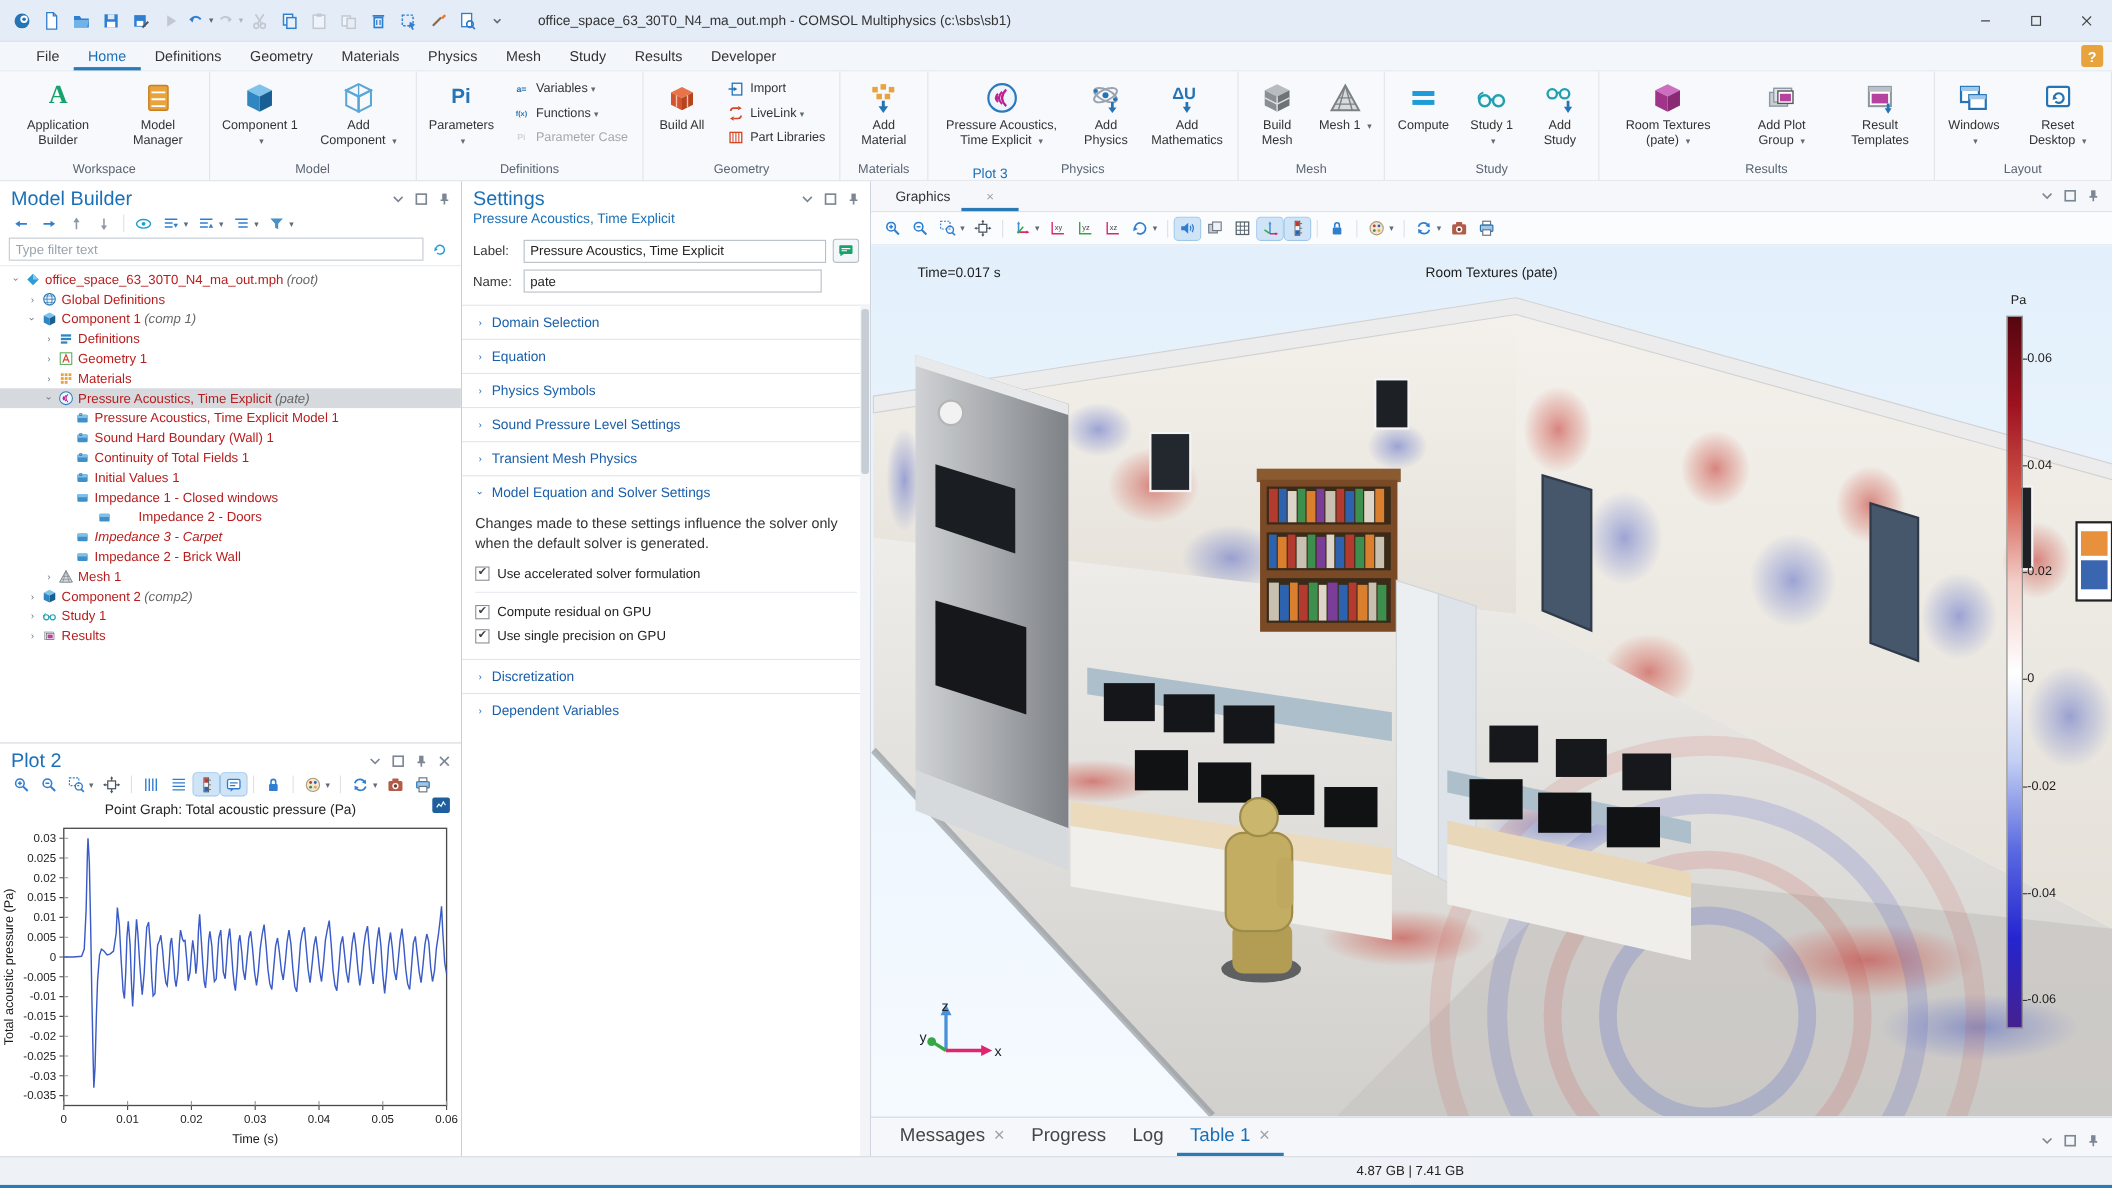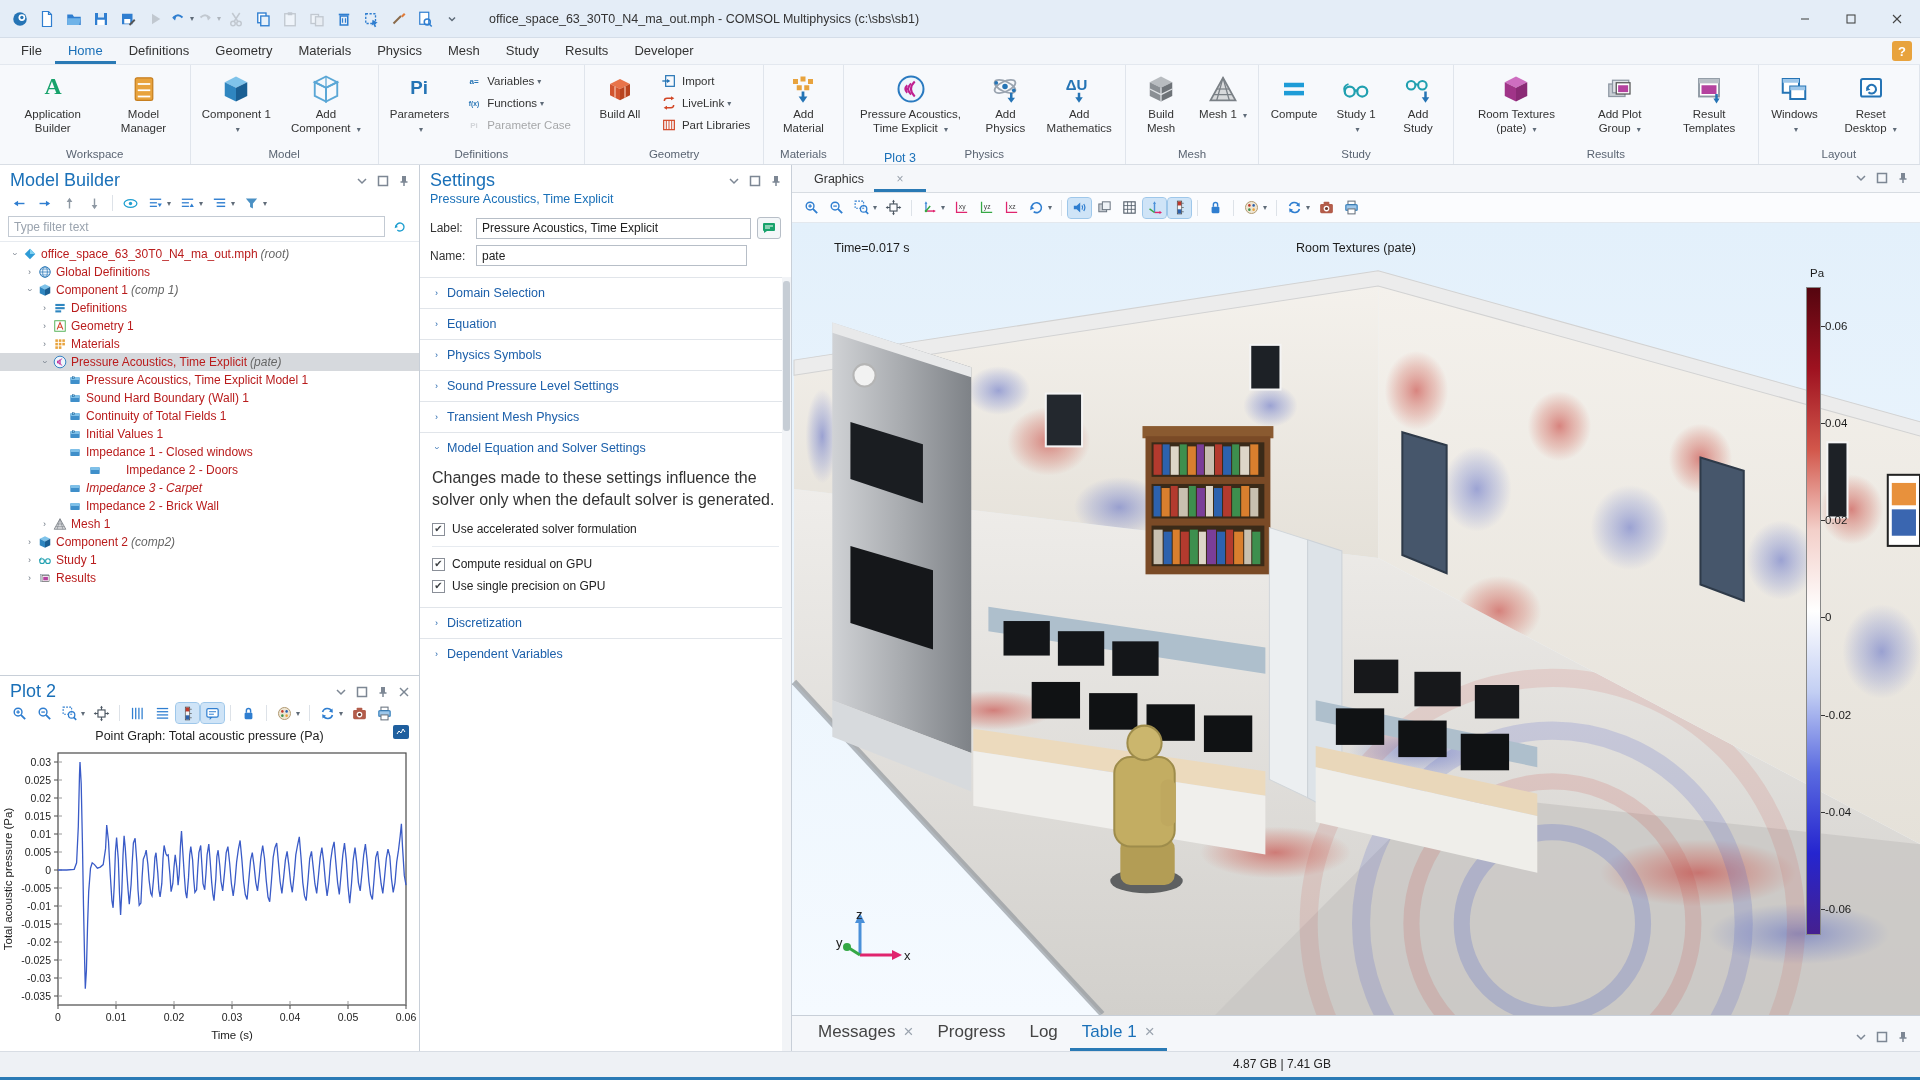--- a/index.html
+++ b/index.html
@@ -9,21 +9,21 @@
 
   
   .titlebar { height:38px; background:#e4edf7; display:flex; align-items:center; border-bottom:1px solid #d4dde8; }
   .qat { display:flex; align-items:center; padding-left:6px; }
   .qat-btn { width:27px; height:27px; display:flex; align-items:center; justify-content:center; border-radius:3px; }
   .win-title { margin-left:24px; font-size:12.5px; color:#333; white-space:nowrap; }
   .win-spacer { flex:1; }
   .win-ctrl { width:46px; height:37px; display:flex; align-items:center; justify-content:center; color:#444; }
 
   
-  .menubar { height:27px; background:#f3f6fa; display:flex; align-items:flex-end; padding-left:8px; border-bottom:1px solid #e3e8ef; }
+  .menubar { height:27px; background:#f3f6fa; display:flex; align-items:flex-end; padding-left:20px; border-bottom:1px solid #e3e8ef; }
   .menu-item { padding:4px 13px 6px; font-size:13px; color:#333; cursor:default; }
   .menu-item.active { color:#1a70b8; border-bottom:3px solid #2a7ab5; padding-bottom:3px; }
   .menu-spacer { flex:1; }
   .help-btn { width:20px; height:20px; margin:0 8px 3px 0; background:#e8a33d; color:#fff; border-radius:3px; font-weight:bold; font-size:13px; display:flex; align-items:center; justify-content:center; }
 
   
   .ribbon { height:100px; background:#f7f9fc; display:flex; border-bottom:1px solid #d9dee5; }
   .rgroup { display:flex; flex-direction:column; border-right:1px solid #e0e5ec; padding:4px 4px 0; }
   .rg-items { flex:1; display:flex; align-items:stretch; }
   .rg-label { height:18px; text-align:center; font-size:11.5px; color:#5a6472; padding-top:2px; }
@@ -76,39 +76,39 @@
   .settings-sub { padding:1px 10px 8px; font-size:12.5px; color:#1a70b8; }
   .form-row { display:flex; align-items:center; padding:3px 10px; gap:6px; }
   .form-label { width:40px; font-size:12px; color:#333; }
   .form-input { flex:1; height:21px; border:1px solid #b7bec7; font-size:12px; padding:0 5px; color:#222; font-family:"Liberation Sans",sans-serif; }
   .rename-btn { width:24px; height:22px; border:1px solid #b7bec7; border-radius:3px; background:#f4f7f9; display:flex; align-items:center; justify-content:center; }
   .sections { margin-top:8px; flex:1; position:relative; }
   .sec { border-top:1px solid #e1e5ea; }
   .sec-hd { display:flex; align-items:center; height:30px; padding:0 10px; color:#1b5faa; font-size:12.5px; }
   .sec-hd .chev { color:#1b5faa; margin-right:4px; }
   .sec-body { padding:2px 12px 10px; }
-  .sec-note { font-size:16px; color:#333; line-height:1.35; margin:2px 0 8px; }
+  .sec-note { font-size:13px; color:#333; line-height:1.35; margin:2px 0 8px; }
   .cb-row { display:flex; align-items:center; gap:7px; height:22px; font-size:12px; color:#222; }
   .cb-box { width:13px; height:13px; border:1px solid #8a8f98; background:#fff; display:flex; align-items:center; justify-content:center; font-size:10px; color:#3d4043; line-height:1; }
   .cb-div { border-top:1px solid #e7ebf0; margin:6px 0; }
   .set-scroll { position:absolute; right:0; top:0; bottom:0; width:9px; background:#f2f4f7; }
   .set-thumb { position:absolute; right:1px; top:4px; width:7px; height:150px; background:#c6cdd5; border-radius:3px; }
 
   
   .gtabs { height:28px; display:flex; align-items:flex-end; background:#f5f7fa; border-bottom:1px solid #d7dce2; padding-left:12px; }
   .gtab { display:flex; align-items:center; gap:7px; padding:5px 10px 6px; font-size:12.5px; color:#333; }
   .gtab.active { color:#1a70b8; border-bottom:3px solid #2a7ab5; padding-bottom:3px;flex-direction:column; }
   .gtab .x { color:#98a1ab; font-size:12px; }
   .gtabs-spacer { flex:1; }
   .gtoolbar { height:30px; display:flex; align-items:center; padding:0 8px; gap:2px; border-bottom:1px solid #e3e8ee; background:#fbfcfe; }
   .canvas { flex:1; position:relative; overflow:hidden; background:#e8f2fb; }
   .scene-svg { position:absolute; inset:0; width:100%; height:100%; }
   .time-label { position:absolute; left:42px; top:18px; font-size:12.5px; color:#1c1c1c; }
   .gplot-title { position:absolute; left:0; right:0; top:18px; text-align:center; font-size:12.5px; color:#1c1c1c; }
-  .colorbar { position:absolute; right:54px; top:44px; width:70px; }
+  .colorbar { position:absolute; right:36px; top:44px; width:70px; }
   .cb-unit { font-size:11.5px; color:#1c1c1c; margin:0 0 8px 14px; }
   .cb-wrap { position:relative; height:648px; }
   .cb-bar { position:absolute; left:10px; top:0; width:15px; height:100%; border:1px solid #888; }
   .cb-tick { position:absolute; left:29px; font-size:11.5px; color:#1c1c1c; transform:translateY(-50%); }
   .cb-tickmark { position:absolute; left:25px; width:4px; height:1px; background:#333; }
   .triad { position:absolute; left:44px; bottom:44px; }
 
   
   .btabs { height:36px; border-top:1px solid #c8cfd8; background:#f5f7fa; display:flex; align-items:flex-end; padding-left:14px; }
   .btab { display:flex; align-items:center; gap:8px; padding:8px 12px 9px; font-size:17px; color:#444; }

